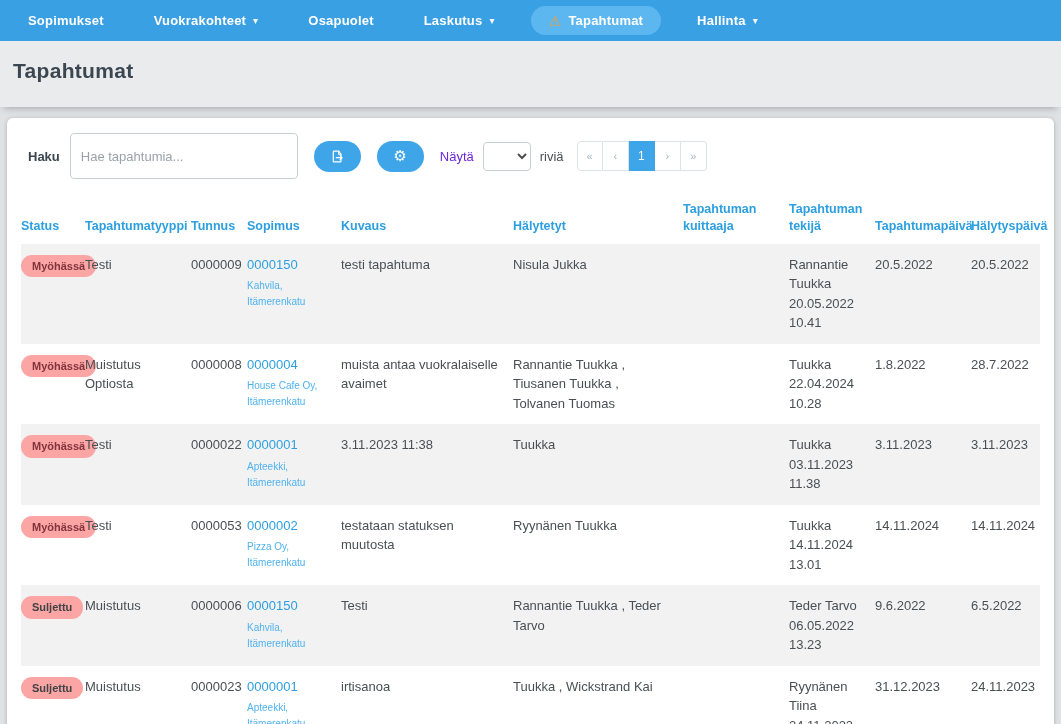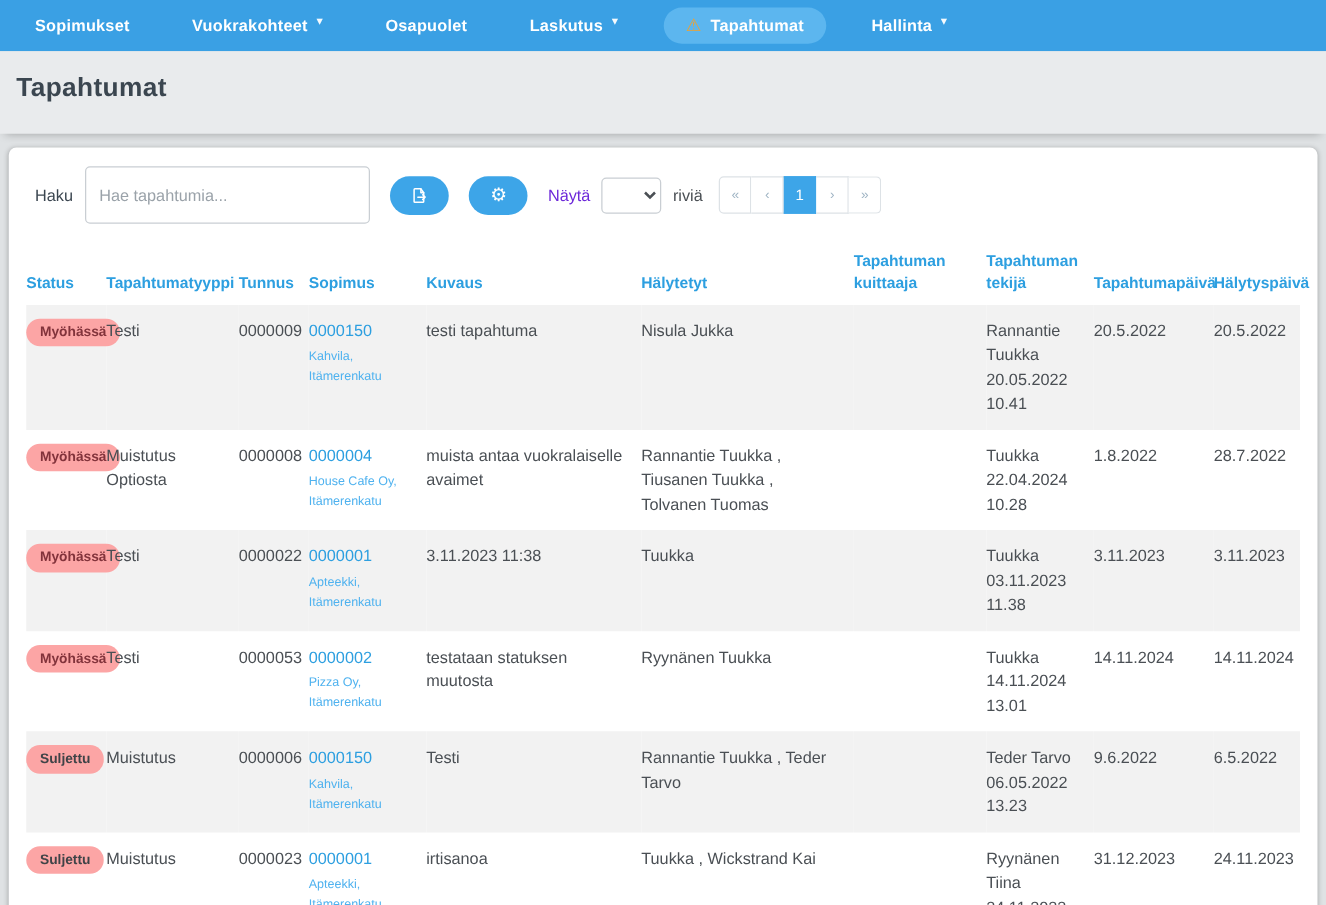--- a/index.html
+++ b/index.html
@@ -12,21 +12,21 @@
   .page { width:1061px; height:724px; overflow:hidden; background:#dfe2e4; }
 
   
   .topnav {
     background:#3aa0e4; height:41px;
     display:flex; align-items:center; padding:0 14px;
   }
   .nav-item {
     color:#fff; font-size:13px; font-weight:600; letter-spacing:.2px;
     padding:7px 14px; margin-right:22px; border-radius:17px;
-    display:flex; align-items:flex-start; gap:7px; cursor:pointer; text-decoration:none;
+    display:flex; align-items:center; gap:7px; cursor:pointer; text-decoration:none;
     white-space:nowrap;
   }
   .nav-item.active { background:#5cb6ef; padding:7px 18px; }
   .caret { font-size:10px; line-height:1; opacity:.95; }
   .warn-icon { color:#f0a12f; font-size:14px; line-height:1; }
 
   
   .page-header {
     background:#e9ebed; padding:18px 16px 24px 13px;
     display:flex; justify-content:space-between; align-items:center;
@@ -44,21 +44,21 @@
   
   .card {
     background:#fff; margin:11px 7px 0; border-radius:6px;
     box-shadow:0 1px 4px rgba(0,0,0,.25);
     padding:13px 14px 0; position:relative; z-index:1;
     min-height:597px;
   }
 
   
   .toolbar { display:flex; align-items:center; padding:2px 0 12px 7px; }
-  .search-label { font-weight:400; color:#3b4650; margin-right:10px; }
+  .search-label { font-weight:700; color:#3b4650; margin-right:10px; }
   .search-input {
     width:228px; height:46px; border:1px solid #c9ced3; border-radius:4px;
     padding:0 10px; font-size:13px; color:#4a4f54; font-family:inherit; outline:none;
   }
   .search-input::placeholder { color:#9aa2a9; }
   .pill-btn {
     background:#3da5e8; border:none; border-radius:16px;
     width:47px; height:31px; display:flex; align-items:center; justify-content:center;
     color:#fff; cursor:pointer; font-family:inherit;
   }

